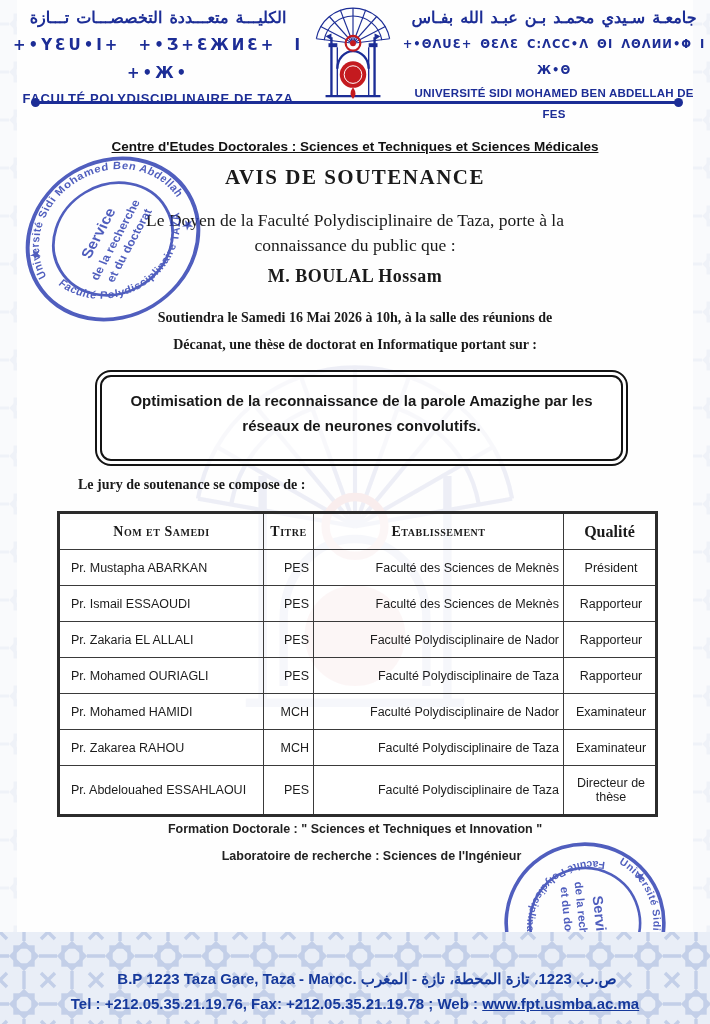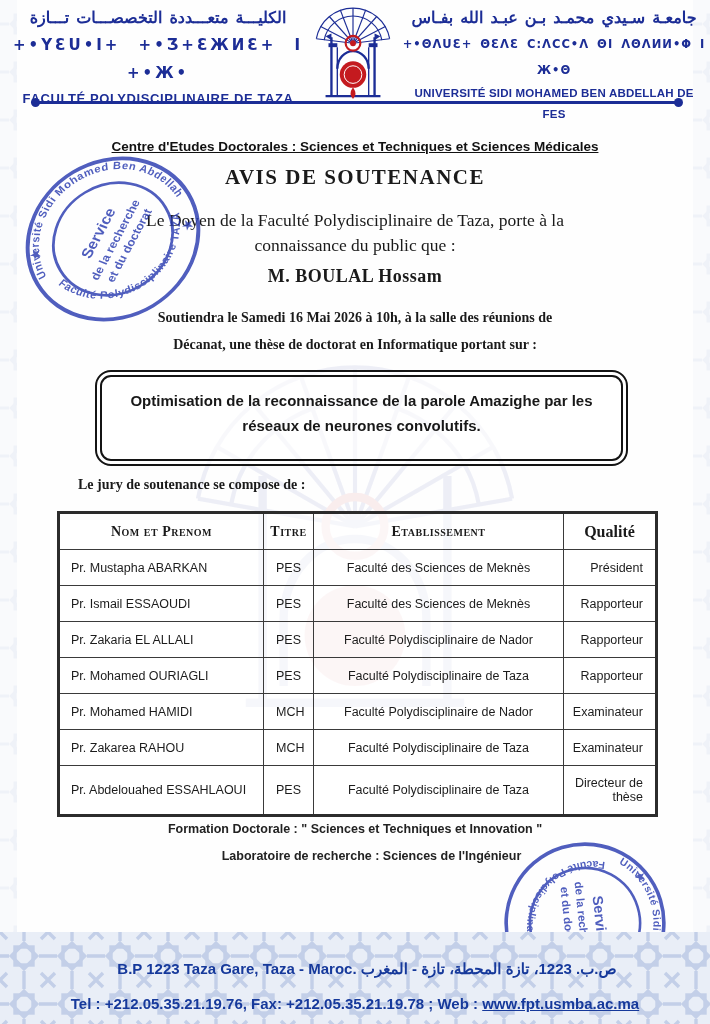--- a/index.html
+++ b/index.html
@@ -39,41 +39,41 @@
   .thesis-box-inner{border:2px solid #141414;border-radius:11px;padding:11px 26px 21px 26px;
     text-align:center;font-family:"Liberation Sans",sans-serif;font-weight:bold;font-size:15px;line-height:25px;color:#181818;}
   .jury-intro{position:absolute;top:477px;left:78px;font-weight:bold;font-size:14px;}
   
   .jury{position:absolute;top:511px;left:57px;border-collapse:collapse;table-layout:fixed;width:598px;background:rgba(255,255,255,.5);}
   .jury th,.jury td{border:1.8px solid #3a3a3a;}
   .jury{border:3px solid #2c2c2c;}
   .jury th{font-family:"Liberation Serif",serif;font-weight:bold;font-size:14px;height:33px;}
   .jury th.sc{font-variant:small-caps;letter-spacing:0.5px;}
   .jury th.q{font-size:16px;text-align:center;}
-  .jury td{font-family:"Liberation Sans",sans-serif;font-size:12.5px;color:#1c1c1c;height:31px;padding:2px 12px;}
+  .jury td{font-family:"Liberation Sans",sans-serif;font-size:12.5px;color:#1c1c1c;height:31px;padding:2px 4px;}
   .jury td.name{text-align:left;padding-left:11px;}
-  .jury td.titre,.jury td.etab{text-align:center;}
-  .jury td.qual{text-align:right;padding-left:7px;}
+  .jury td.titre,.jury td.etab{text-align:right;}
+  .jury td.qual{text-align:center;padding-left:7px;}
   .jury tr.tall td{height:44px;}
   
   .formation{position:absolute;top:822px;left:0;right:0;text-align:center;
     font-family:"Liberation Sans",sans-serif;font-weight:bold;font-size:12.5px;color:#222;}
   .laboratoire{position:absolute;top:849px;left:0;right:0;text-align:center;
     font-family:"Liberation Sans",sans-serif;font-weight:bold;font-size:12.5px;color:#222;margin-left:33px;}
   
   .stamp{position:absolute;opacity:0.82;}
   .stamp-left{top:150px;left:24px;width:178px;height:178px;transform:rotate(-31deg) scale(1.04,.92);}
   .stamp-right{top:840px;left:502px;width:166px;height:166px;transform:rotate(118deg);}
   .stamp svg{width:100%;height:100%;}
   
   .footer-band{position:absolute;left:0;right:0;bottom:0;height:92px;}
   .footer-band .pat{position:absolute;inset:0;}
   .footer-line{position:absolute;left:0;right:0;text-align:center;z-index:2;
     font-family:"Liberation Sans",sans-serif;font-weight:bold;color:#16399b;font-size:15px;}
-  .footer-line1{top:28px;margin-left:24px;}
+  .footer-line1{top:38px;margin-left:24px;}
   .footer-line2{top:63px;}
   .footer-line .ar{direction:rtl;unicode-bidi:isolate;}
   .footer-line .web{text-decoration:underline;}
   
   .edge{position:absolute;top:0;bottom:0;width:17px;opacity:0.25;z-index:0;}
   .edge-left{left:0;}
   .edge-right{right:0;}
   .watermark{position:absolute;top:350px;left:145px;width:420px;height:430px;opacity:0.07;z-index:0;}
   .content-layer{position:absolute;inset:0;z-index:1;}
 </style>
@@ -217,21 +217,21 @@
 
     <table class="jury">
       <colgroup>
           <col style="width:205px">
           <col style="width:50px">
           <col style="width:250px">
           <col style="width:93px">
         </colgroup>
       <tbody>
           <tr>
-        <th class="sc">Nom et Prenom</th>
+        <th class="sc">Nom et Samedi</th>
         <th class="sc">Titre</th>
         <th class="sc">Etablissement</th>
         <th class="q">Qualité</th>
       </tr>
       <tr>
         <td class="name">Pr. Mustapha ABARKAN</td>
         <td class="titre">PES</td>
         <td class="etab">Faculté des Sciences de Meknès</td>
         <td class="qual">Président</td>
       </tr>

